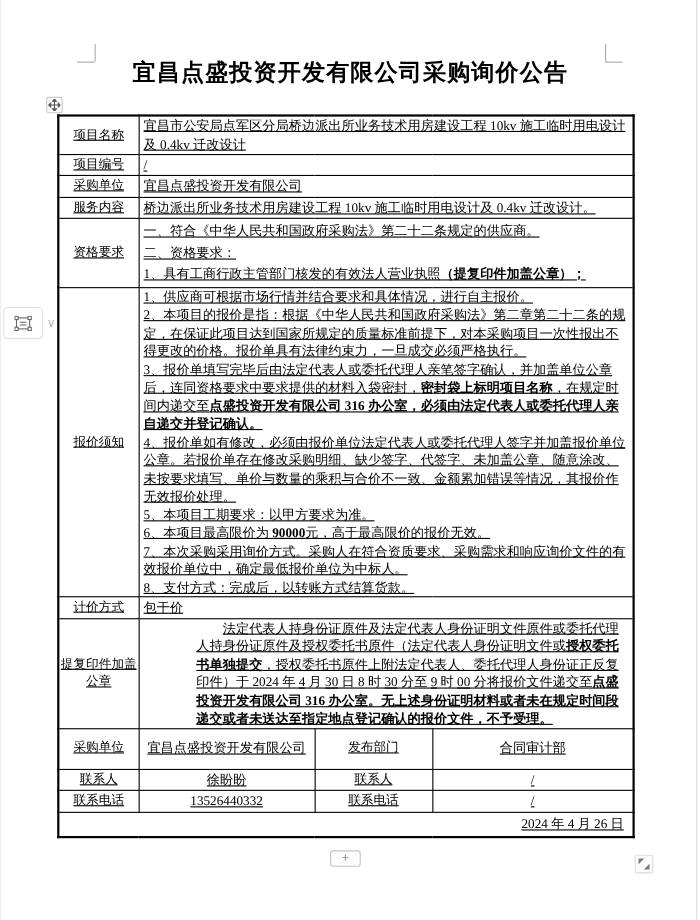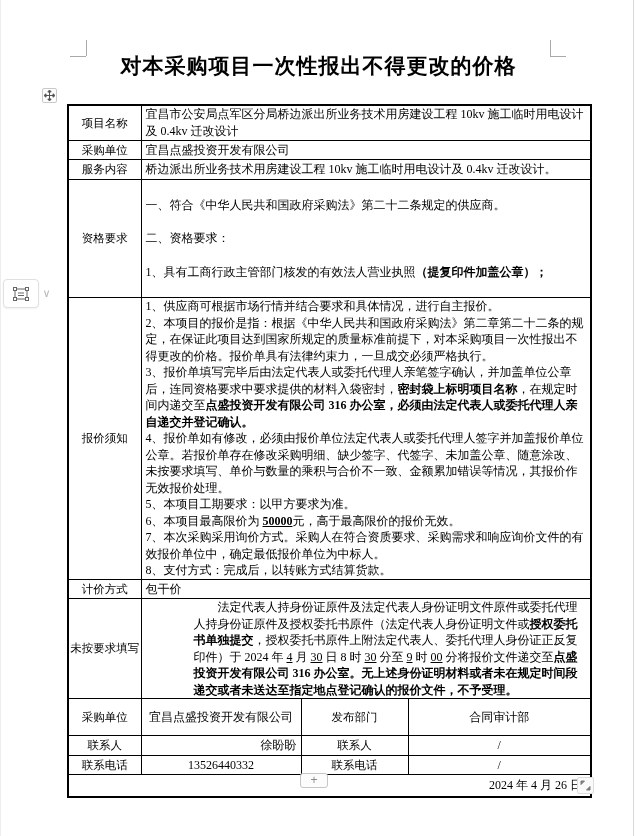--- a/index.html
+++ b/index.html
@@ -44,36 +44,36 @@
     width:34px;height:27px;border:1px solid #e0e0e0;border-radius:4px;
     background:#fff;display:flex;align-items:center;justify-content:center;
     box-shadow:0 1px 2px rgba(0,0,0,0.05);cursor:pointer;
   }
   .side-tool .chev{
     width:15px;height:27px;display:flex;align-items:center;justify-content:center;
     color:#b9b9b9;font-size:11px;cursor:pointer;
   }
 
   
-  .tbl-wrap{position:absolute;left:67px;top:104px;}
+  .tbl-wrap{position:absolute;left:52px;top:104px;text-decoration:underline;}
   table{
     border-collapse:collapse;table-layout:fixed;width:523px;
     border:2px solid #000;font-size:12px;
     font-family:"Liberation Serif","DejaVu Serif",serif;
   }
   td{border:1px solid #000;vertical-align:middle;box-sizing:border-box;}
   .lbl{
     text-align:center;font-size:11.5px;padding:1px 0;line-height:16.5px;
   }
   .val{padding:0 4px;line-height:16.5px;}
   .c{text-align:center;}
   .b{font-weight:bold;}
   .u{text-decoration:underline;}
   .para{margin:0;}
-  .spaced .para{margin:17px 0;}
+  .spaced .para{margin:3px 0;}
   .indent{text-indent:24px;margin-left:48px;}
   .date-cell{text-align:right;padding:2px 8px 2px 4px;height:20px;}
 
   
   .plus-btn{
     position:absolute;left:300px;top:773px;width:28px;height:15px;
     border:1px solid #c6c6c6;border-radius:3px;background:#fcfcfc;
     color:#8b8b8b;font-size:12px;line-height:13px;text-align:center;
     font-family:"Liberation Sans","DejaVu Sans",sans-serif;
     box-sizing:border-box;cursor:pointer;
@@ -95,21 +95,21 @@
 
 <div class="crop crop-tl">
     <span class="v"></span>
     <span class="h"></span>
   </div>
 <div class="crop crop-tr">
     <span class="v"></span>
     <span class="h"></span>
   </div>
 
-<div class="doc-title">对本采购项目一次性报出不得更改的价格</div>
+<div class="doc-title">宜昌点盛投资开发有限公司采购询价公告</div>
 
 <div class="move-handle">
   <span style="display:flex;">
     <svg width="11" height="11" viewBox="0 0 11 11">
       <g stroke="#555" stroke-width="1" fill="#555">
         <line x1="5.5" y1="1" x2="5.5" y2="10"></line>
         <line x1="1" y1="5.5" x2="10" y2="5.5"></line>
         <path d="M5.5 0 L3.8 2 L7.2 2 Z"></path>
         <path d="M5.5 11 L3.8 9 L7.2 9 Z"></path>
         <path d="M0 5.5 L2 3.8 L2 7.2 Z"></path>
@@ -143,20 +143,24 @@
         <col style="width:160px">
         <col style="width:107px">
         <col style="width:183px">
       </colgroup>
     <tbody>
         <tr>
           <td class="lbl" style="height: 35px;">项目名称</td>
           <td class="val" colspan="3">宜昌市公安局点军区分局桥边派出所业务技术用房建设工程 10kv 施工临时用电设计及 0.4kv 迁改设计</td>
         </tr>
         <tr>
+          <td class="lbl" style="height: 19px;">项目编号</td>
+          <td class="val" colspan="3">/</td>
+        </tr>
+        <tr>
           <td class="lbl" style="height: 19px;">采购单位</td>
           <td class="val" colspan="3">宜昌点盛投资开发有限公司</td>
         </tr>
         <tr>
           <td class="lbl" style="height: 19px;">服务内容</td>
           <td class="val" colspan="3">桥边派出所业务技术用房建设工程 10kv 施工临时用电设计及 0.4kv 迁改设计。</td>
         </tr>
         <tr>
           <td class="lbl">资格要求</td>
           <td class="val spaced" colspan="3">
@@ -166,44 +170,44 @@
           </td>
         </tr>
         <tr>
           <td class="lbl">报价须知</td>
           <td class="val" colspan="3">
             <div class="para"><span>1、供应商可根据市场行情并结合要求和具体情况，进行自主报价。</span></div>
             <div class="para"><span>2、本项目的报价是指：根据《中华人民共和国政府采购法》第二章第二十二条的规定，在保证此项目达到国家所规定的质量标准前提下，对本采购项目一次性报出不得更改的价格。报价单具有法律约束力，一旦成交必须严格执行。</span></div>
             <div class="para"><span>3、报价单填写完毕后由法定代表人或委托代理人亲笔签字确认，并加盖单位公章后，连同资格要求中要求提供的材料入袋密封，</span><span class="b">密封袋上标明项目名称</span><span>，在规定时间内递交至</span><span class="b">点盛投资开发有限公司 316 办公室，必须由法定代表人或委托代理人亲自递交并登记确认。</span></div>
             <div class="para"><span>4、报价单如有修改，必须由报价单位法定代表人或委托代理人签字并加盖报价单位公章。若报价单存在修改采购明细、缺少签字、代签字、未加盖公章、随意涂改、未按要求填写、单价与数量的乘积与合价不一致、金额累加错误等情况，其报价作无效报价处理。</span></div>
             <div class="para"><span>5、本项目工期要求：以甲方要求为准。</span></div>
-            <div class="para"><span>6、本项目最高限价为 </span><span class="b u">50000</span><span>元，高于最高限价的报价无效。</span></div>
+            <div class="para"><span>6、本项目最高限价为 </span><span class="b u">90000</span><span>元，高于最高限价的报价无效。</span></div>
             <div class="para"><span>7、本次采购采用询价方式。采购人在符合资质要求、采购需求和响应询价文件的有效报价单位中，确定最低报价单位为中标人。</span></div>
             <div class="para"><span>8、支付方式：完成后，以转账方式结算货款。</span></div>
           </td>
         </tr>
         <tr>
           <td class="lbl" style="height: 19px;">计价方式</td>
           <td class="val" colspan="3">包干价</td>
         </tr>
         <tr>
-          <td class="lbl">未按要求填写</td>
+          <td class="lbl">提复印件加盖公章</td>
           <td class="val" colspan="3">
             <div class="para indent"><span>法定代表人持身份证原件及法定代表人身份证明文件原件或委托代理人持身份证原件及授权委托书原件（法定代表人身份证明文件或</span><span class="b">授权委托书单独提交</span><span>，授权委托书原件上附法定代表人、委托代理人身份证正反复印件）于 2024 年 </span><span class="u">4</span><span> 月 </span><span class="u">30</span><span> 日 8 时 </span><span class="u">30</span><span> 分至 </span><span class="u">9</span><span> 时 </span><span class="u">00</span><span> 分将报价文件递交至</span><span class="b">点盛投资开发有限公司 316 办公室。无上述身份证明材料或者未在规定时间段递交或者未送达至指定地点登记确认的报价文件，不予受理。</span></div>
           </td>
         </tr>
         <tr>
           <td class="lbl" style="height: 19px;">采购单位</td>
           <td class="val c" style="height: 19px;">宜昌点盛投资开发有限公司</td>
           <td class="lbl" style="height: 19px;">发布部门</td>
           <td class="val c" style="height: 37px;">合同审计部</td>
         </tr>
         <tr>
           <td class="lbl" style="height: 19px;">联系人</td>
-          <td class="val c" style="height: 19px; text-align: right;">徐盼盼</td>
+          <td class="val c" style="height: 19px;">徐盼盼</td>
           <td class="lbl" style="height: 19px;">联系人</td>
           <td class="val c" style="height: 19px;">/</td>
         </tr>
         <tr>
           <td class="lbl" style="height: 19px;">联系电话</td>
           <td class="val c" style="height: 19px;">13526440332</td>
           <td class="lbl" style="height: 19px;">联系电话</td>
           <td class="val c" style="height: 19px;">/</td>
         </tr>
         <tr>

